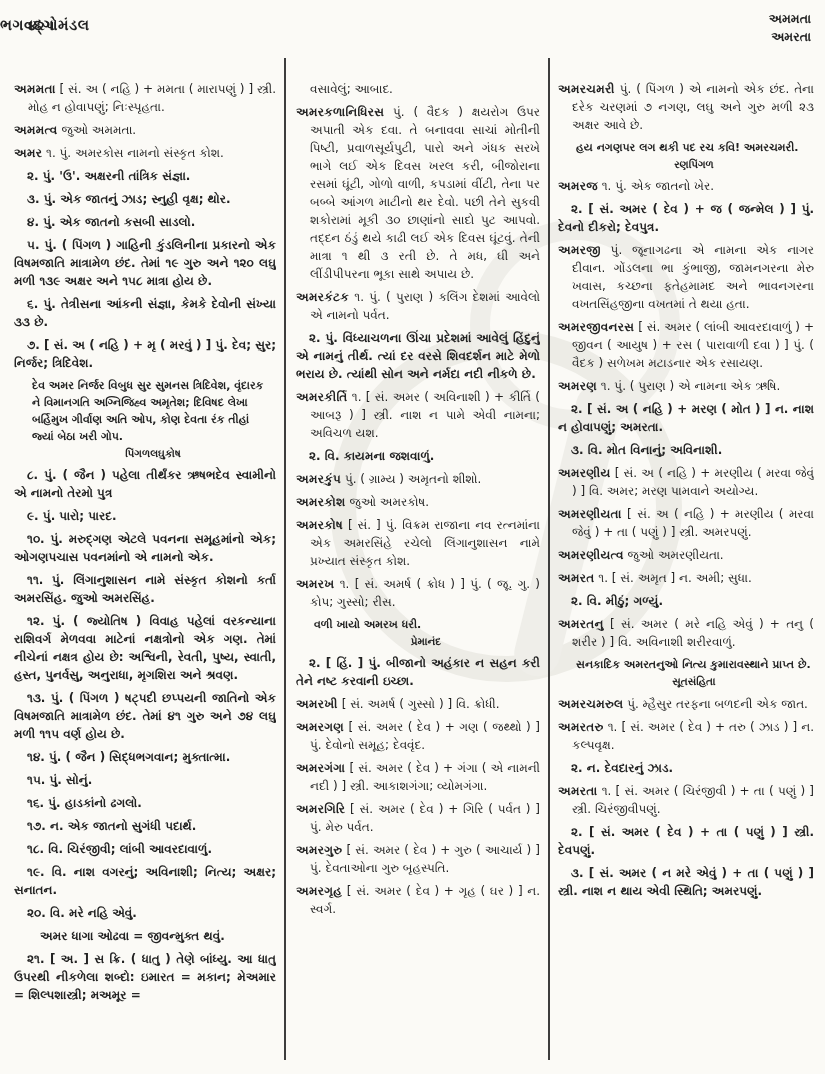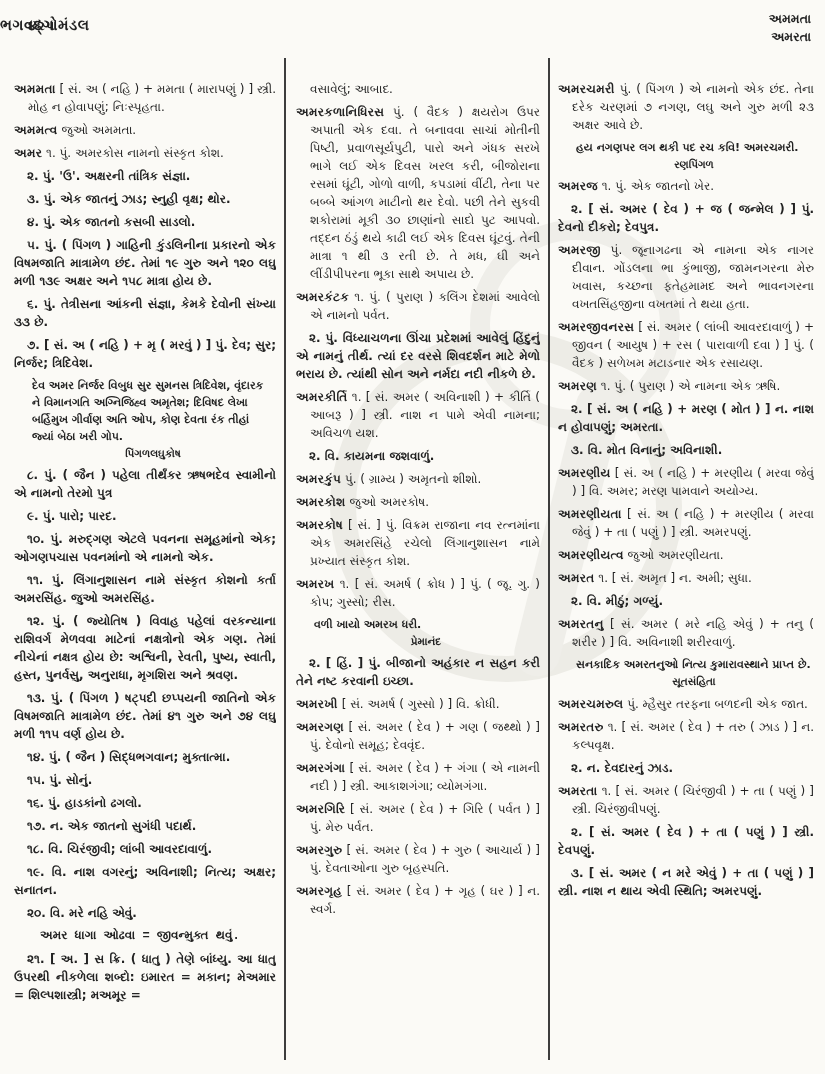--- a/index.html
+++ b/index.html
@@ -52,21 +52,21 @@
   .col-0{left:14px;width:262px;}
   .col-1{left:296px;width:244px;}
   .col-2{left:558px;width:256px;}
   .col p{
     margin:0 0 5px;font-size:12px;line-height:1.5;text-align:justify;
   }
   p.entry{padding-left:14px;text-indent:-14px;}
   .headword{font-weight:700;letter-spacing:.3px;}
   p.sub{text-indent:13px;font-weight:bold;}
   p.cont{padding-left:14px;}
-  p.idiom{text-indent:26px;font-weight:600;font-family:Liberation Mono, monospace;}
+  p.idiom{text-indent:26px;font-weight:600;}
   p.verse{
     font-weight:700;font-size:11px;line-height:1.55;
     padding:0 2px 0 18px;text-align:left;
   }
   p.verse .src{display:block;text-align:center;font-weight:700;font-size:10.5px;}
 </style>
 </head>
 <body>
 
 <div class="page">

